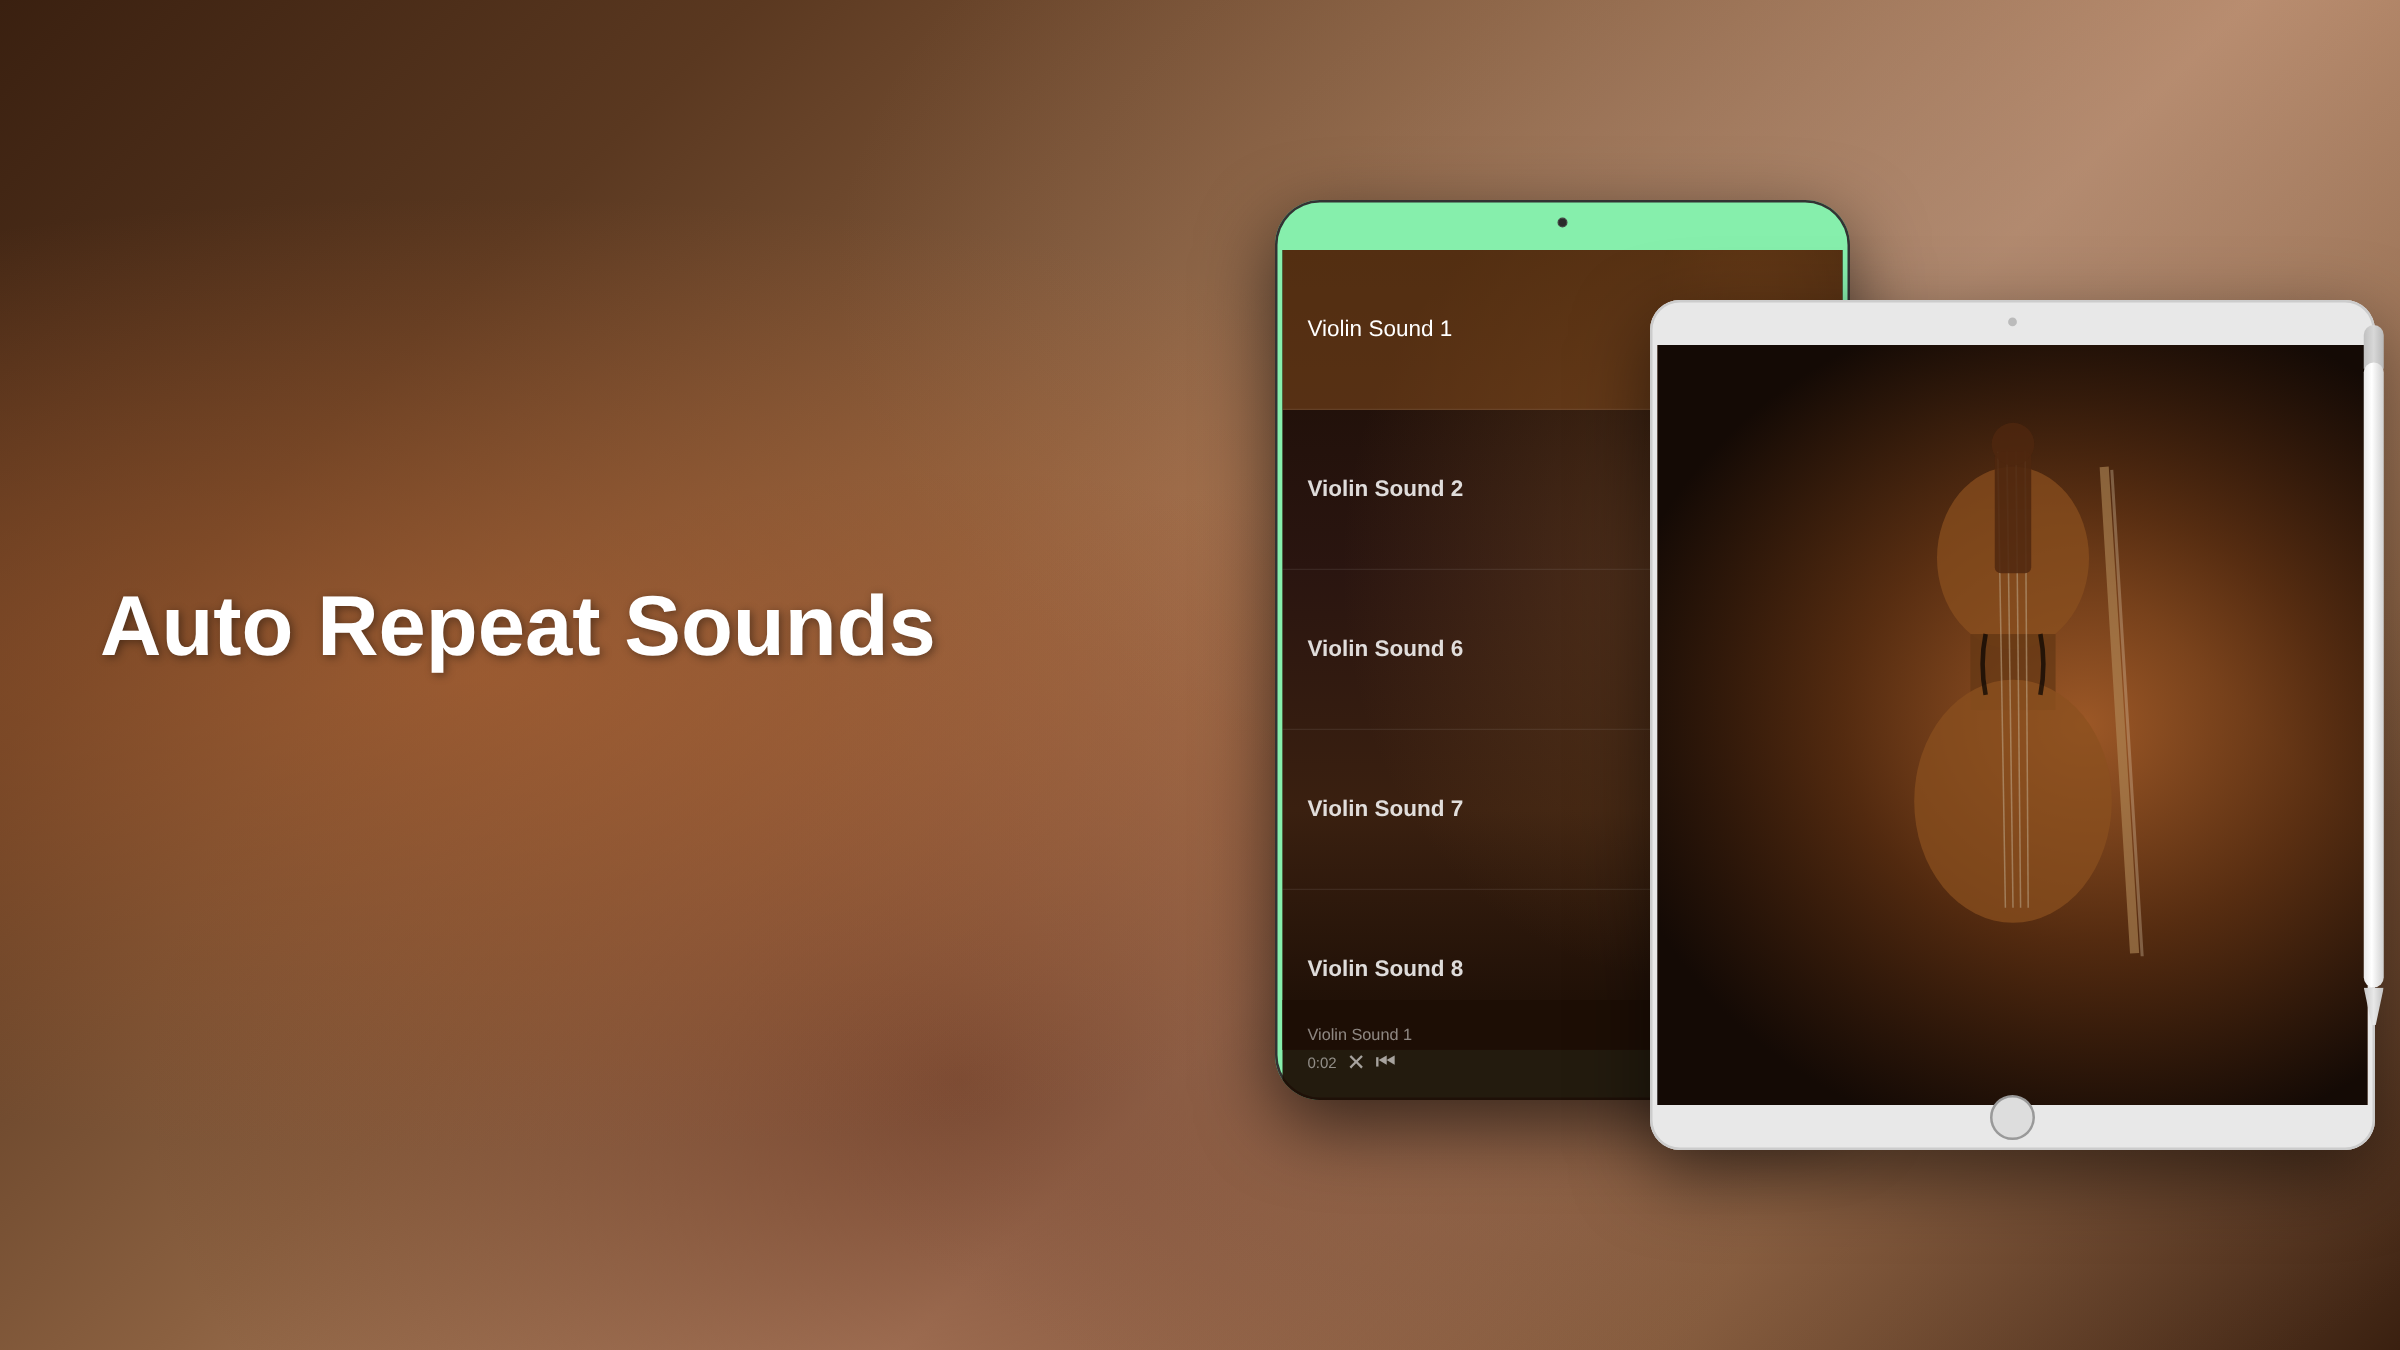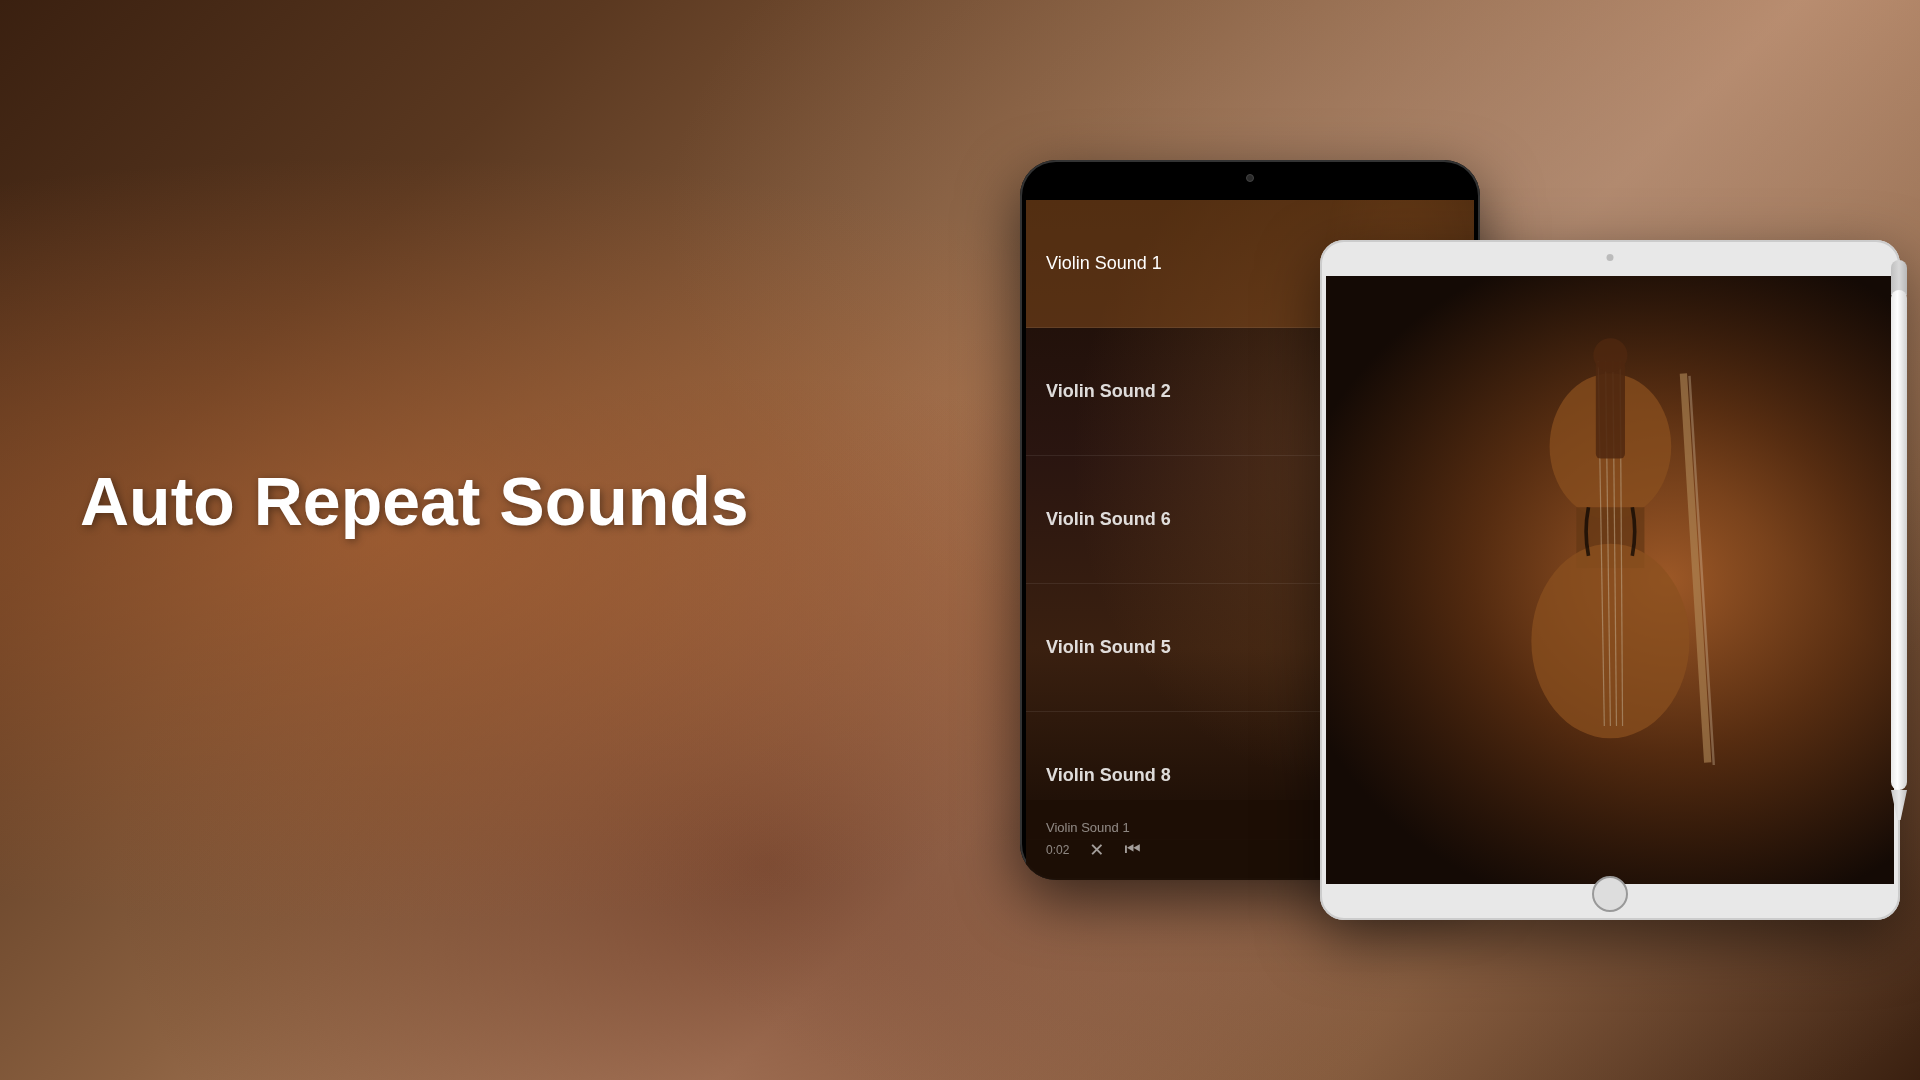--- a/index.html
+++ b/index.html
@@ -49,21 +49,21 @@
       height: 800px;
     }
 
     
     .tablet-dark {
       position: absolute;
       left: 0;
       top: 20px;
       width: 460px;
       height: 720px;
-      background: #000000;
+      background: #86efac;
       border-radius: 36px;
       box-shadow: 0 20px 60px rgba(0,0,0,0.6), inset 0 0 0 2px #333;
       overflow: hidden;
       z-index: 2;
     }
 
     .tablet-dark-camera {
       position: absolute;
       top: 14px;
       left: 50%;
@@ -178,21 +178,21 @@
 
     .now-playing-title {
       color: rgba(255,255,255,0.5);
       font-size: 13px;
       margin-bottom: 4px;
     }
 
     .bottom-controls {
       display: flex;
       align-items: center;
-      gap: 20px;
+      gap: 8px;
     }
 
     .time-label {
       color: rgba(255,255,255,0.5);
       font-size: 12px;
     }
 
     .ctrl-icon {
       color: rgba(255,255,255,0.6);
       font-size: 18px;
@@ -341,21 +341,21 @@
         <div class="song-item">
           <span class="song-item-title">Violin Sound 2</span>
         </div>
 
 
         <div class="song-item">
           <span class="song-item-title">Violin Sound 6</span>
         </div>
 
         <div class="song-item">
-          <span class="song-item-title">Violin Sound 5</span>
+          <span class="song-item-title">Violin Sound 7</span>
         </div>
 
         <div class="song-item">
           <span class="song-item-title">Violin Sound 8</span>
         </div>
 
       </div>
     </div>
     <div class="tablet-dark-bottom">
       <div class="now-playing-title">Violin Sound 1</div>

